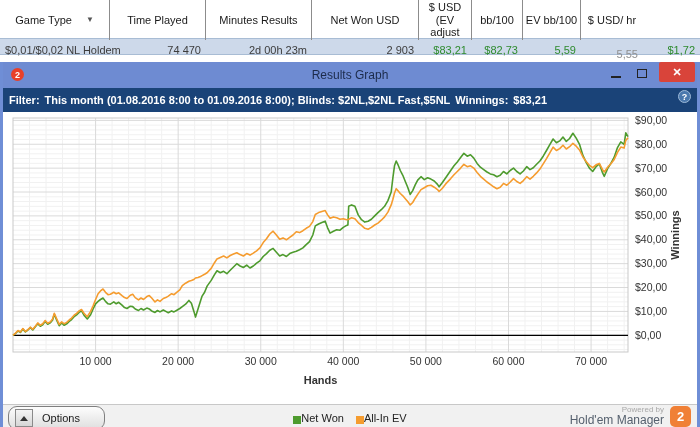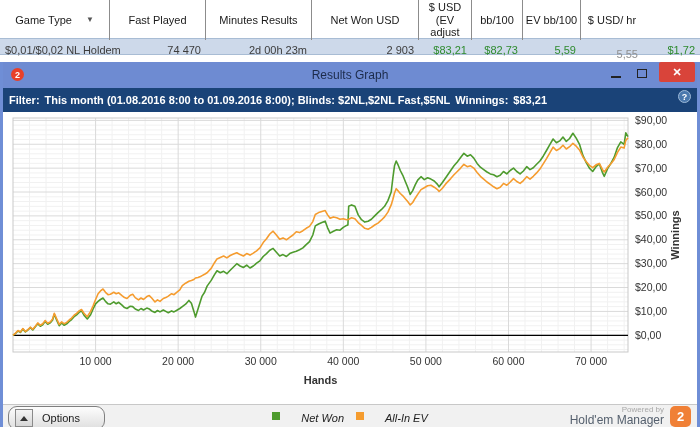--- a/index.html
+++ b/index.html
@@ -56,39 +56,39 @@
   .options-btn { position:absolute; left:5px; top:1px; height:24px; width:97px;
                  border:1px solid #7f7f7f; background:linear-gradient(#fdfdfd,#dedede);
                  display:flex; align-items:center; padding:0 6px; border-radius:9px; }
   .options-arrow-box { width:18px; height:18px; border:1px solid #8a8a8a;
                        background:linear-gradient(#f4f4f4,#d6d6d6);
                        display:flex; align-items:center; justify-content:center; }
   .options-arrow-box .tri { width:0; height:0; border-left:4px solid transparent;
                             border-right:4px solid transparent; border-bottom:5px solid #333; }
   .options-label { font-size:11px; color:#1a1a1a; margin-left:9px; }
   .legend { margin:0 auto; display:flex; align-items:center; gap:12px; font-size:11px; color:#222; }
-  .legend-item { display:flex; align-items:flex-start; gap:21px;font-style:italic; }
+  .legend-item { display:flex; align-items:flex-end; gap:0; }
   .legend-swatch { width:8px; height:8px; display:inline-block; }
   .powered { position:absolute; right:6px; top:1px; display:flex; align-items:flex-start; gap:6px; }
   .powered-text { text-align:right; line-height:1.05; }
   .powered-by { font-size:8px; color:#a8a8a8; }
   .brand { font-size:12px; color:#55606e; }
   .brand-badge { width:21px; height:21px; background:#f08036; border-radius:5px; color:#fff;
                  font-size:13px; font-weight:bold; display:flex; align-items:center; justify-content:center; }
 </style>
 </head>
 <body>
 
 <div class="stats">
   <div class="stats-header">
     <div class="hcell">
       <span>Game Type</span>
       <span class="sortarrow">▼</span>
     </div>
-    <div class="hcell">Fast Played</div>
+    <div class="hcell">Time Played</div>
     <div class="hcell">Minutes Results</div>
     <div class="hcell">Net Won USD</div>
     <div class="hcell">$ USD (EV adjust</div>
     <div class="hcell">bb/100</div>
     <div class="hcell">EV bb/100</div>
     <div class="hcell">$ USD/ hr</div>
   </div>
   <div class="stats-row">
     <div class="rcell">$0,01/$0,02 NL Holdem</div>
     <div class="rcell num">74 470</div>

